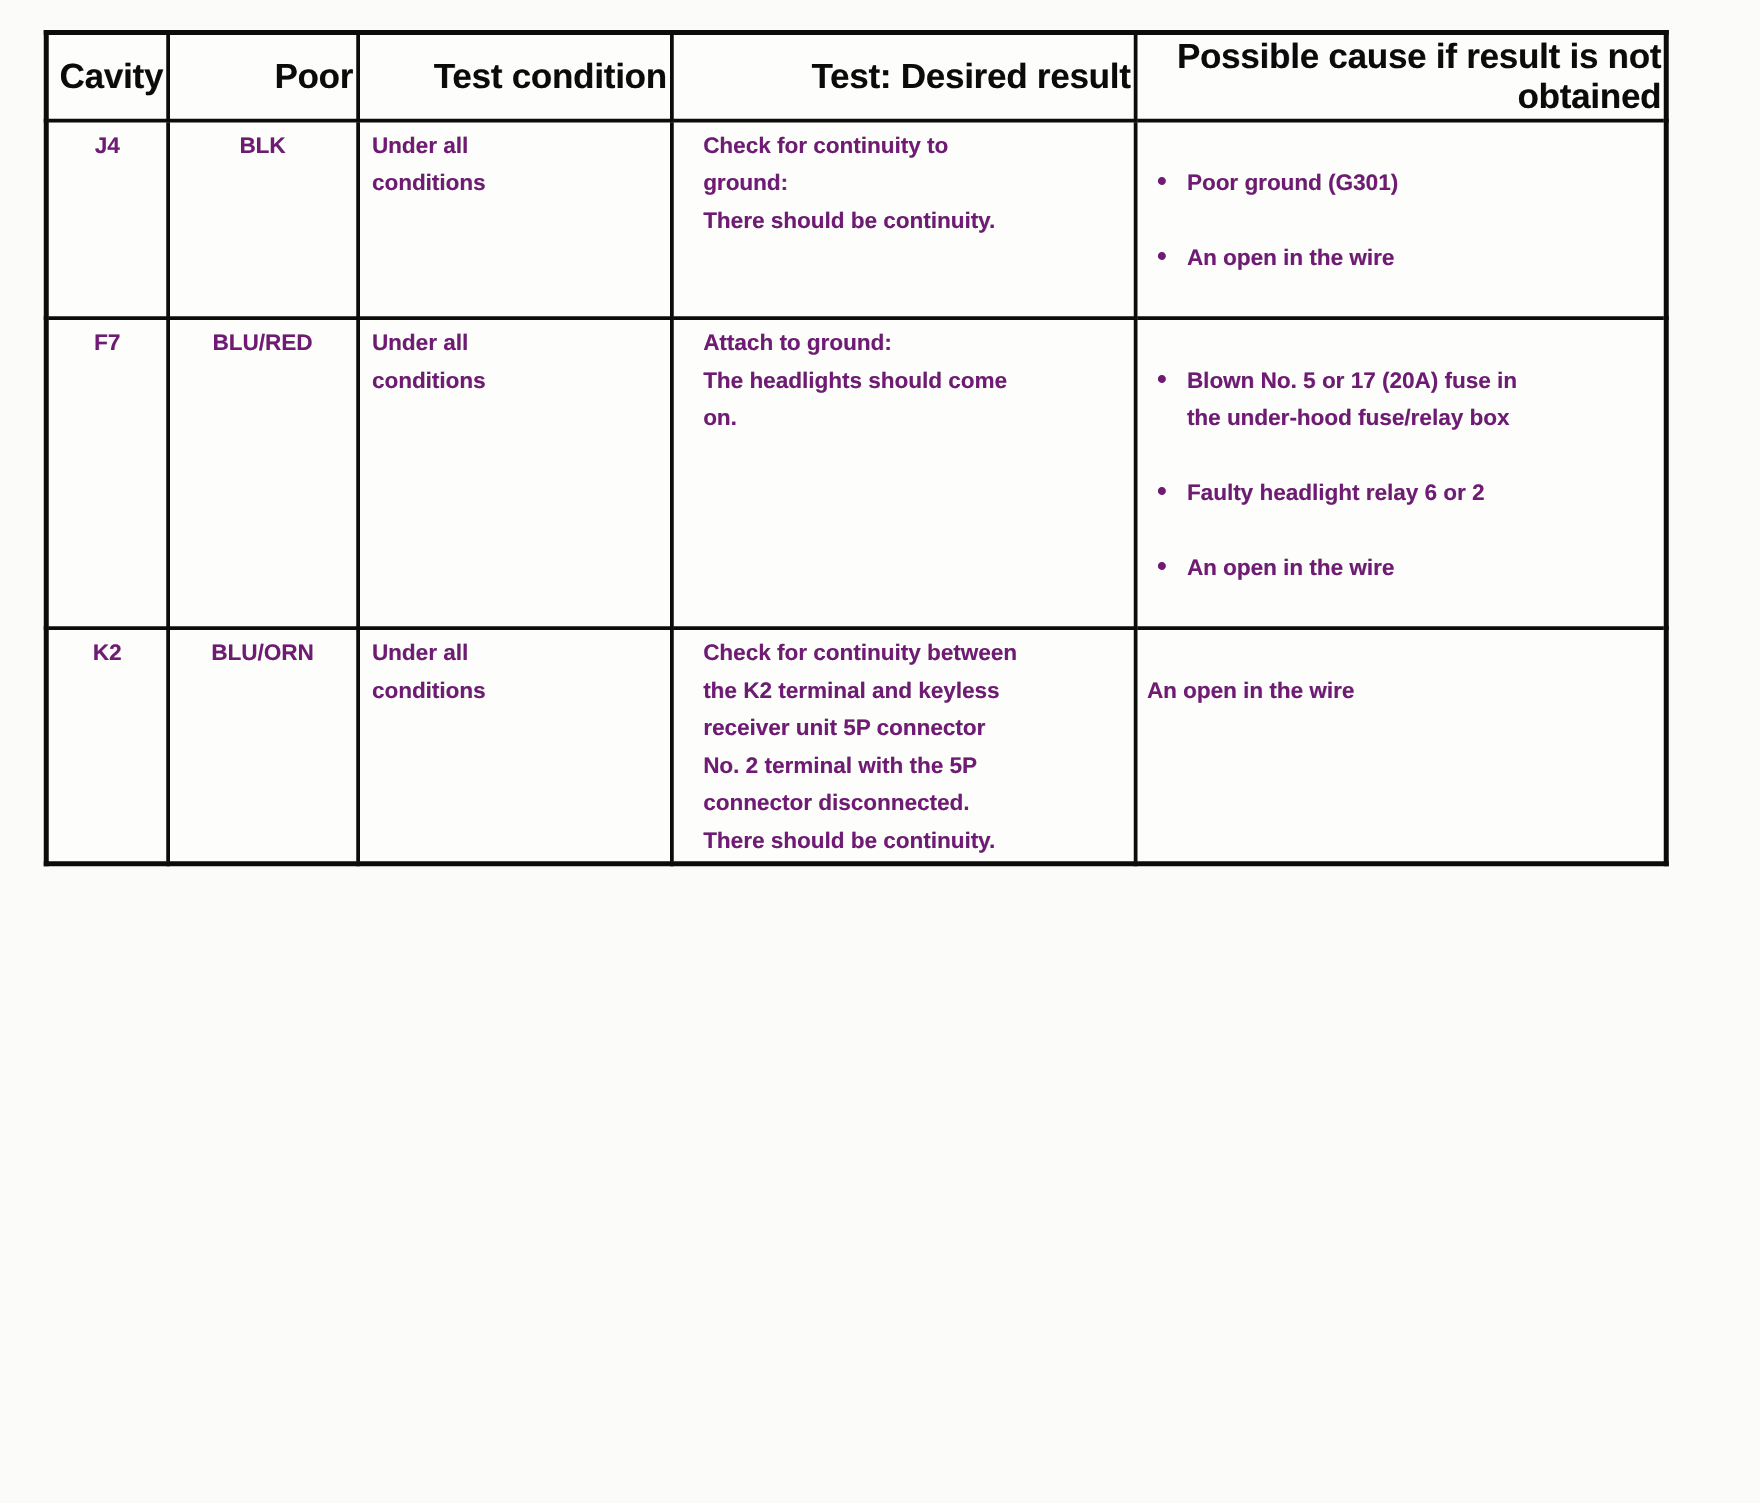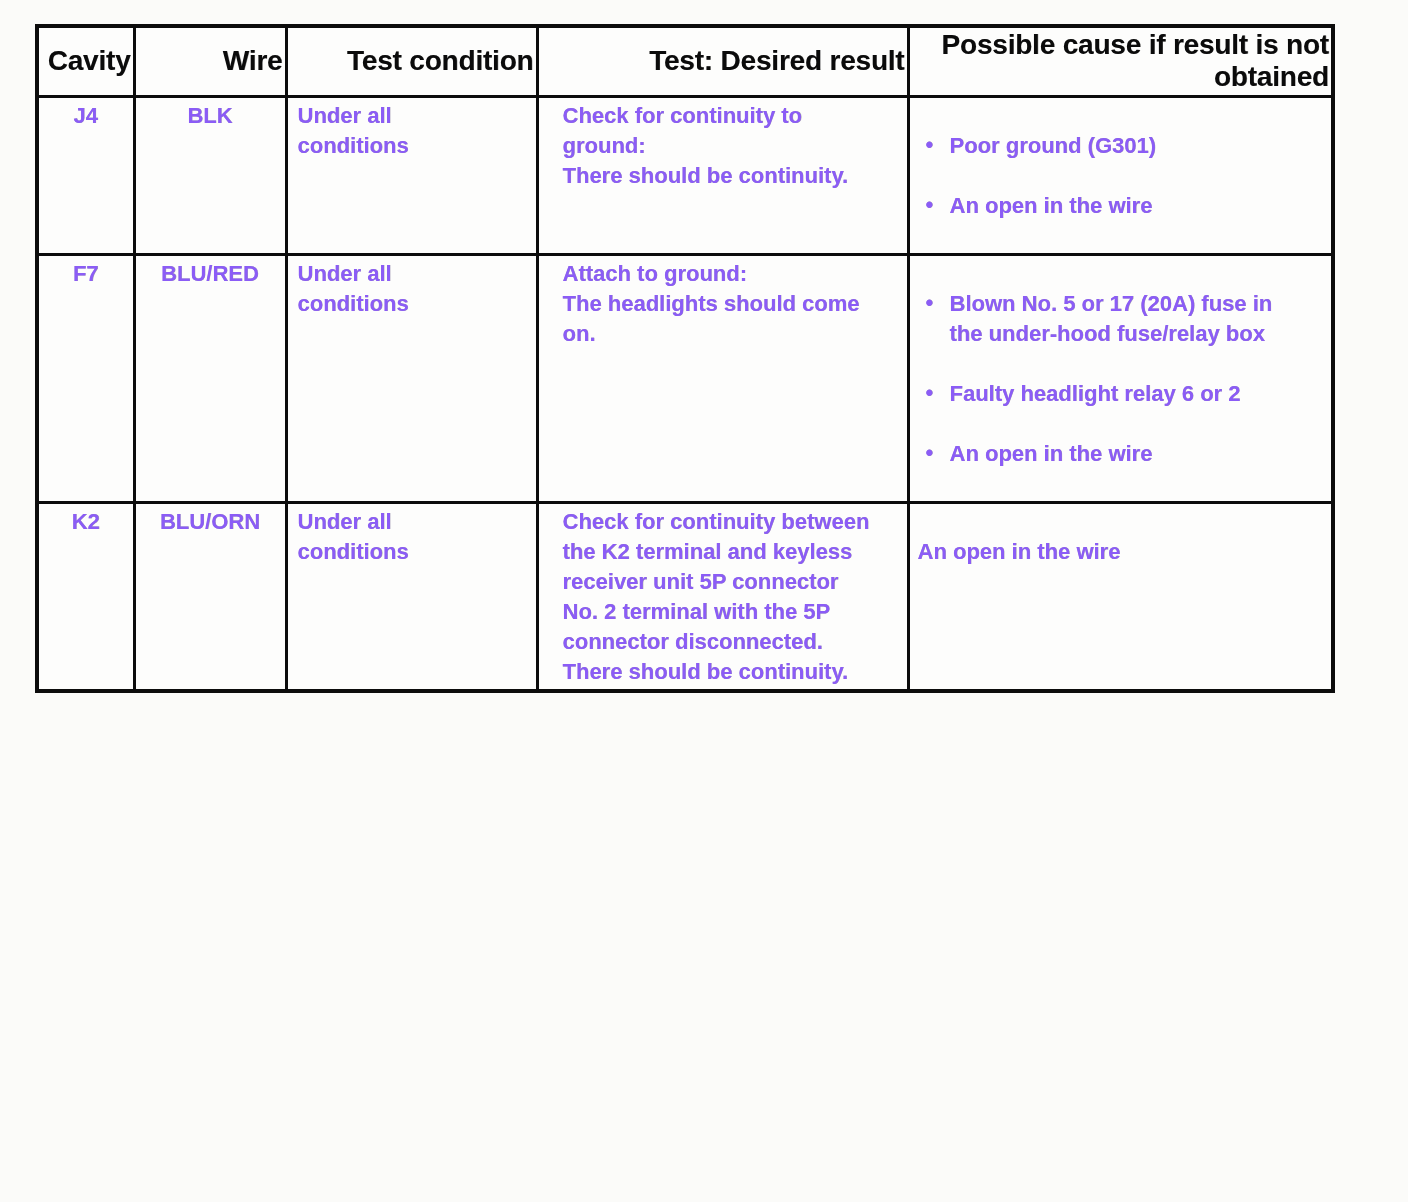--- a/index.html
+++ b/index.html
@@ -39,24 +39,24 @@
     color: #0b0b0b;
     letter-spacing: -0.2px;
     text-align: right;
     vertical-align: middle;
     border-bottom-width: 4px;
     text-shadow: 0.3px 0.3px 0 rgba(0,0,0,0.4);
   }
   td {
     vertical-align: top;
     padding: 3px 6px 2px 6px;
-    font-size: 22px;
+    font-size: 18px;
     line-height: 30px;
     font-weight: 700;
-    color: #8b5cf6;
+    color: #701a75;
     white-space: pre-line;
     text-shadow: 0.3px 0.3px 0 rgba(0,0,0,0.35);
     overflow: hidden;
   }
   td.cavity, td.wire { text-align: center; }
   td.cond   { padding-left: 10px; }
   td.result { padding-left: 24px; }
   td.causes { padding: 3px 4px 2px 4px; margin-top: 12px; }
   tr.h90  { height: 90px; }
   tr.h120 { height: 120px; }
@@ -86,21 +86,21 @@
     <colgroup>
       <col style="width:97px">
       <col style="width:152px">
       <col style="width:251px">
       <col style="width:371px">
       <col style="width:425px">
     </colgroup>
     <thead>
       <tr>
         <th>Cavity</th>
-        <th>Wire</th>
+        <th>Poor</th>
         <th>Test condition</th>
         <th>Test: Desired result</th>
         <th>Possible cause if result is not obtained</th>
       </tr>
     </thead>
     <tbody>
 
       <tr class="h90">
         <td class="cavity">J4</td>
         <td class="wire">BLK</td>

